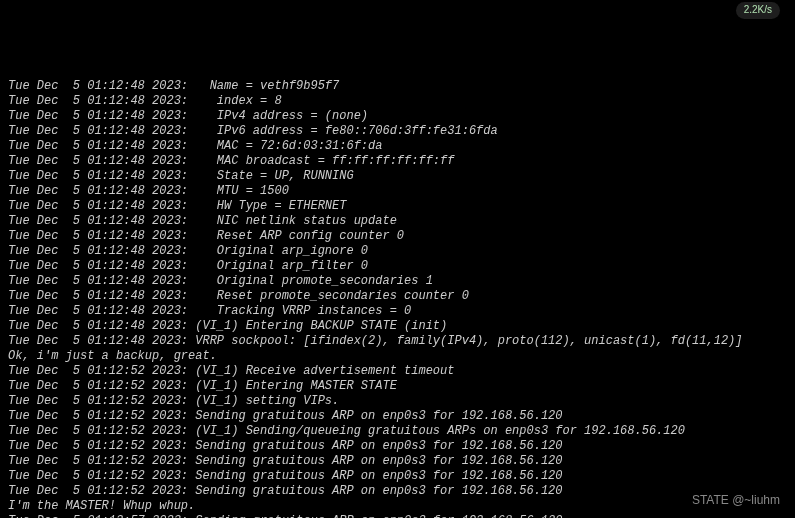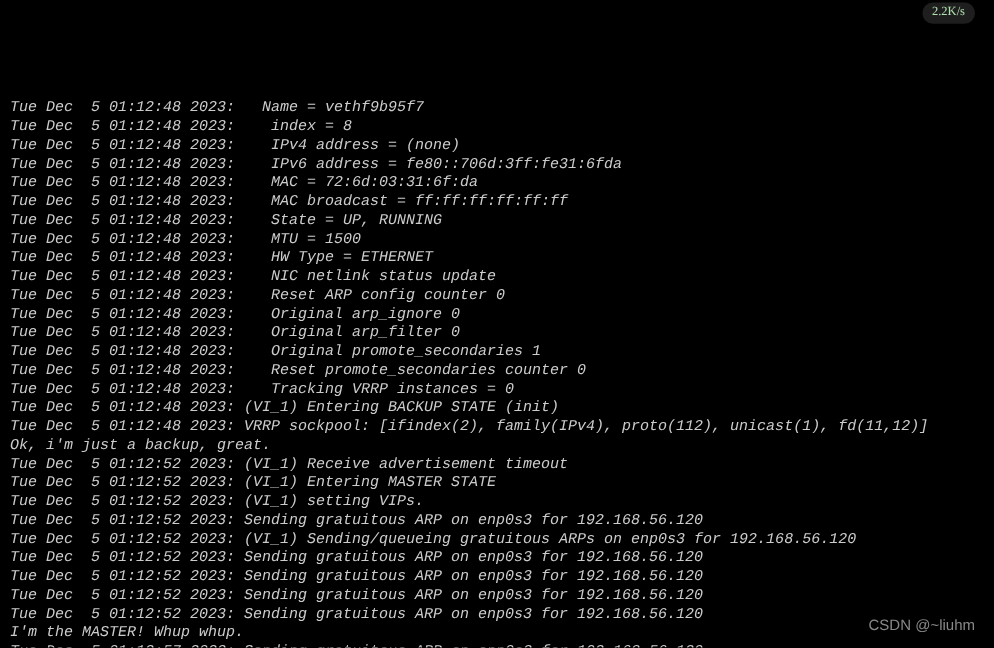--- a/index.html
+++ b/index.html
@@ -34,26 +34,26 @@
     }
     .speed-badge {
       position: absolute;
       top: 2px;
       right: 15px;
       background: rgba(50,50,50,0.6);
       color: #b0e0b0;
       font-size: 10px;
       padding: 2px 8px;
       border-radius: 10px;
-      font-family: Liberation Serif, serif;
+      font-family: Liberation Sans, sans-serif;
     }
   </style>
 </head>
 <body>
 
 
 
 <div class="speed-badge">2.2K/s</div>
 <div id="terminal-container"><div class="terminal-line">Tue Dec  5 01:12:48 2023:   Name = vethf9b95f7</div><div class="terminal-line">Tue Dec  5 01:12:48 2023:    index = 8</div><div class="terminal-line">Tue Dec  5 01:12:48 2023:    IPv4 address = (none)</div><div class="terminal-line">Tue Dec  5 01:12:48 2023:    IPv6 address = fe80::706d:3ff:fe31:6fda</div><div class="terminal-line">Tue Dec  5 01:12:48 2023:    MAC = 72:6d:03:31:6f:da</div><div class="terminal-line">Tue Dec  5 01:12:48 2023:    MAC broadcast = ff:ff:ff:ff:ff:ff</div><div class="terminal-line">Tue Dec  5 01:12:48 2023:    State = UP, RUNNING</div><div class="terminal-line">Tue Dec  5 01:12:48 2023:    MTU = 1500</div><div class="terminal-line">Tue Dec  5 01:12:48 2023:    HW Type = ETHERNET</div><div class="terminal-line">Tue Dec  5 01:12:48 2023:    NIC netlink status update</div><div class="terminal-line">Tue Dec  5 01:12:48 2023:    Reset ARP config counter 0</div><div class="terminal-line">Tue Dec  5 01:12:48 2023:    Original arp_ignore 0</div><div class="terminal-line">Tue Dec  5 01:12:48 2023:    Original arp_filter 0</div><div class="terminal-line">Tue Dec  5 01:12:48 2023:    Original promote_secondaries 1</div><div class="terminal-line">Tue Dec  5 01:12:48 2023:    Reset promote_secondaries counter 0</div><div class="terminal-line">Tue Dec  5 01:12:48 2023:    Tracking VRRP instances = 0</div><div class="terminal-line">Tue Dec  5 01:12:48 2023: (VI_1) Entering BACKUP STATE (init)</div><div class="terminal-line">Tue Dec  5 01:12:48 2023: VRRP sockpool: [ifindex(2), family(IPv4), proto(112), unicast(1), fd(11,12)]</div><div class="terminal-line">Ok, i'm just a backup, great.</div><div class="terminal-line">Tue Dec  5 01:12:52 2023: (VI_1) Receive advertisement timeout</div><div class="terminal-line">Tue Dec  5 01:12:52 2023: (VI_1) Entering MASTER STATE</div><div class="terminal-line">Tue Dec  5 01:12:52 2023: (VI_1) setting VIPs.</div><div class="terminal-line">Tue Dec  5 01:12:52 2023: Sending gratuitous ARP on enp0s3 for 192.168.56.120</div><div class="terminal-line">Tue Dec  5 01:12:52 2023: (VI_1) Sending/queueing gratuitous ARPs on enp0s3 for 192.168.56.120</div><div class="terminal-line">Tue Dec  5 01:12:52 2023: Sending gratuitous ARP on enp0s3 for 192.168.56.120</div><div class="terminal-line">Tue Dec  5 01:12:52 2023: Sending gratuitous ARP on enp0s3 for 192.168.56.120</div><div class="terminal-line">Tue Dec  5 01:12:52 2023: Sending gratuitous ARP on enp0s3 for 192.168.56.120</div><div class="terminal-line">Tue Dec  5 01:12:52 2023: Sending gratuitous ARP on enp0s3 for 192.168.56.120</div><div class="terminal-line">I'm the MASTER! Whup whup.</div><div class="terminal-line">Tue Dec  5 01:12:57 2023: Sending gratuitous ARP on enp0s3 for 192.168.56.120</div></div>
-<div class="watermark">CSDN @~liuhm</div>
+<div class="watermark">STATE @~liuhm</div>
 
 
 
 
 </body></html>

